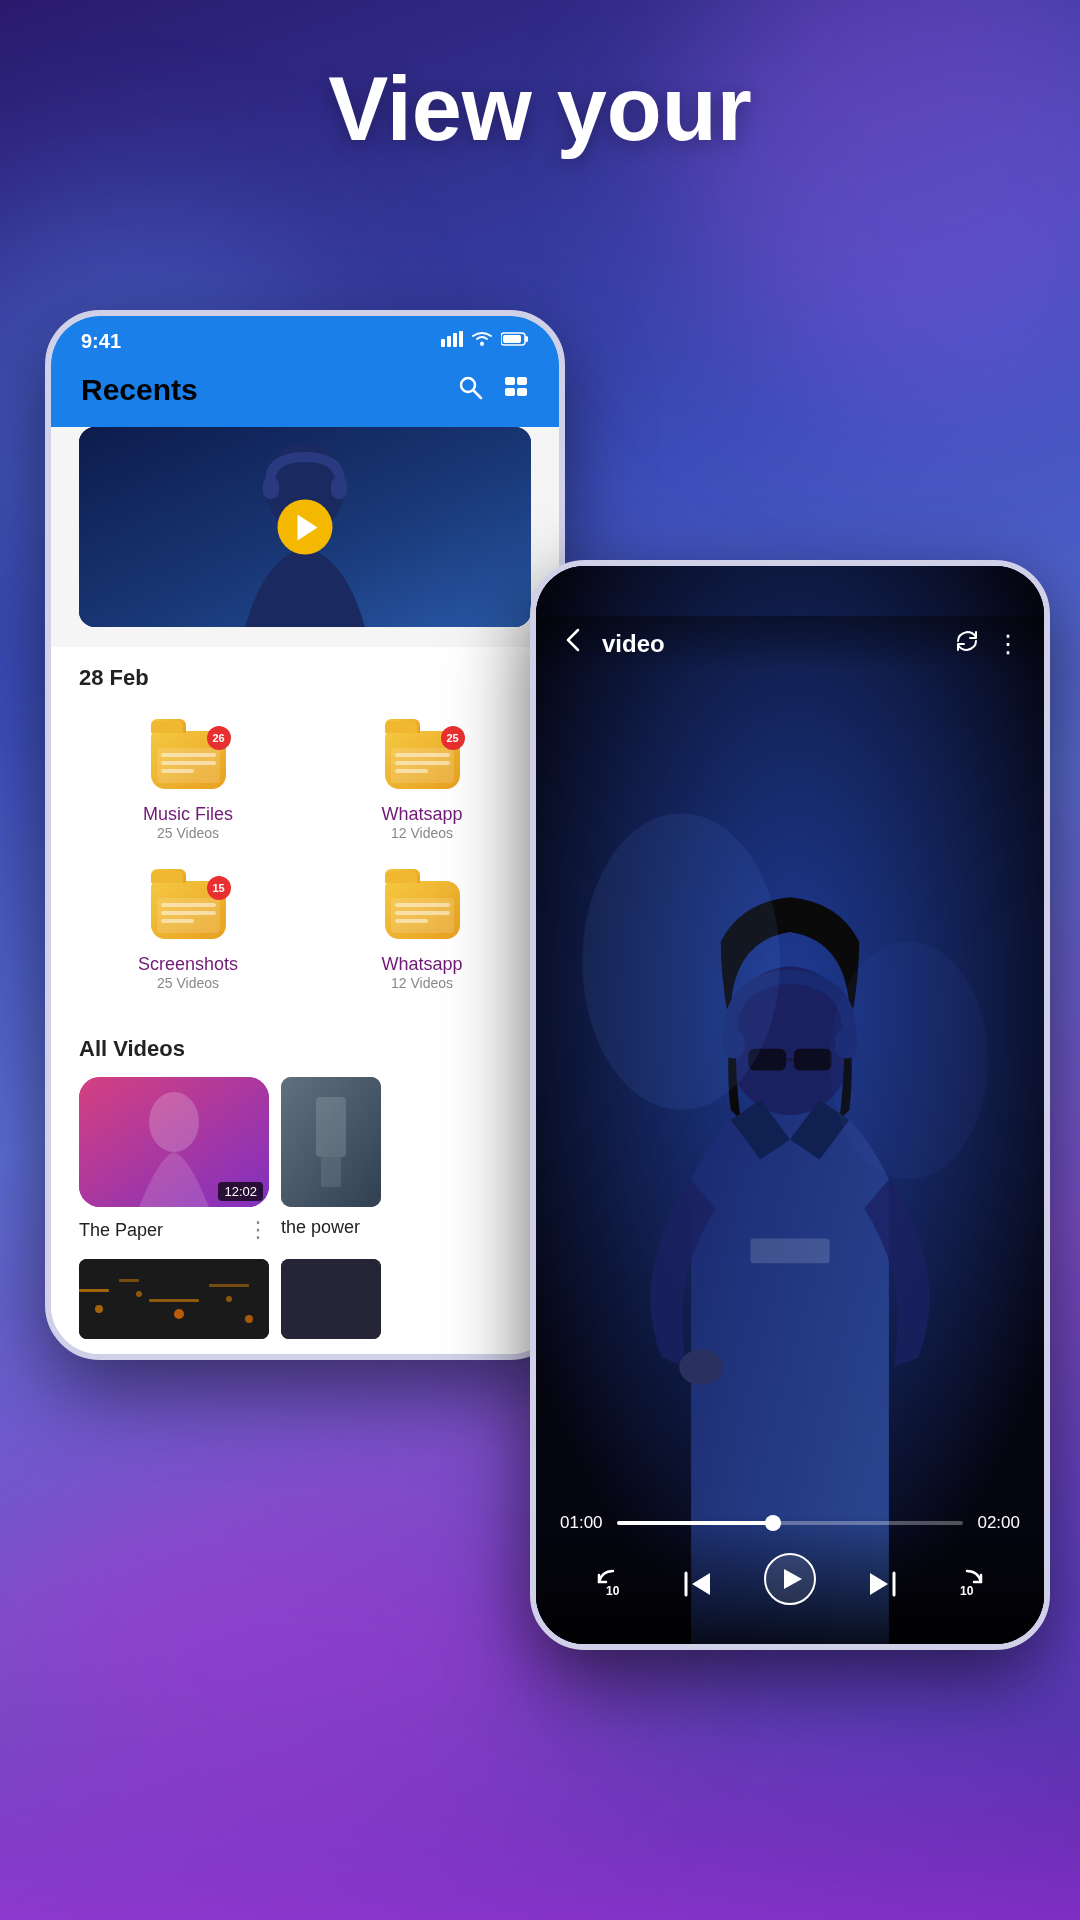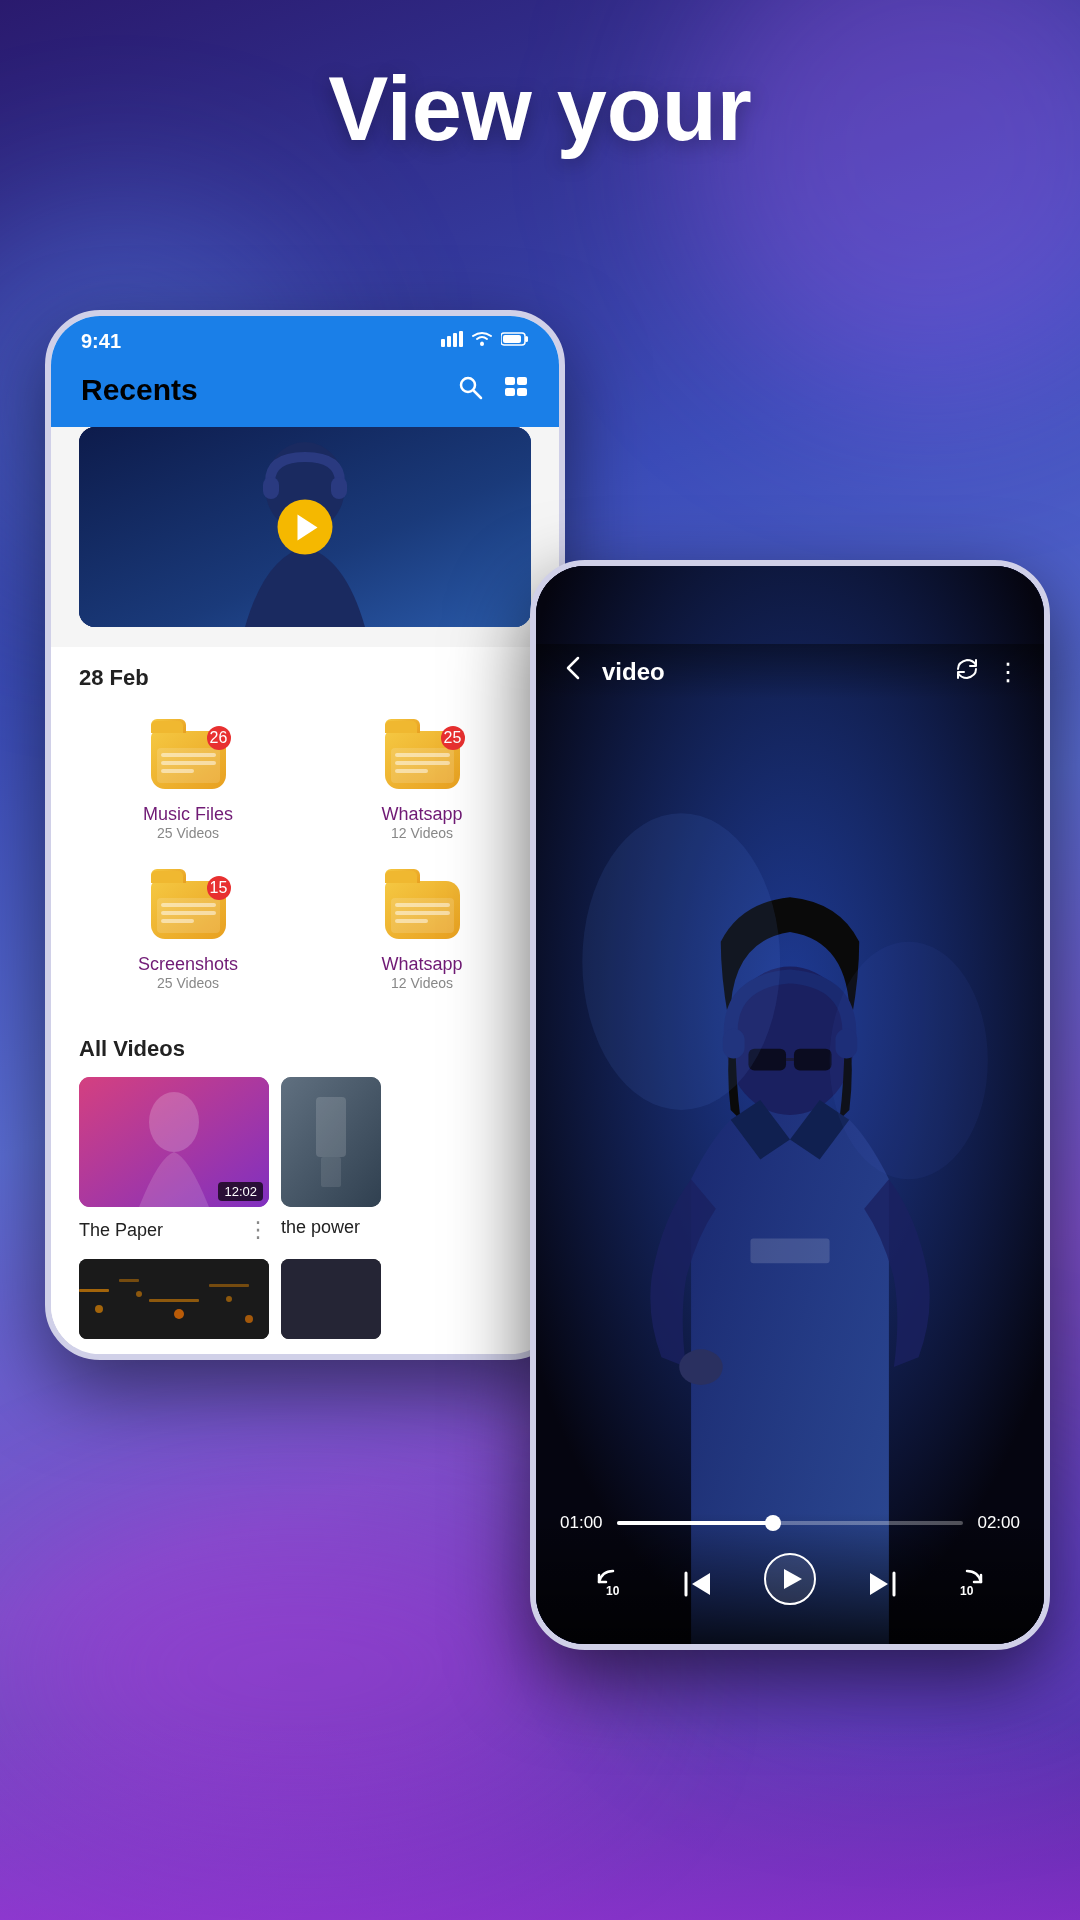--- a/index.html
+++ b/index.html
@@ -242,22 +242,22 @@
     }
     .folder-badge {
       position: absolute;
       top: -5px;
       right: -5px;
       width: 24px;
       height: 24px;
       background: #e83030;
       border-radius: 50%;
       color: white;
-      font-size: 16px;
-      font-weight: 400;
+      font-size: 11px;
+      font-weight: 700;
       display: flex;
       align-items: center;
       justify-content: center;
     }
     .folder-name {
       font-size: 18px;
       font-weight: 500;
       color: #701a75;
       margin-top: 8px;
     }
@@ -274,21 +274,21 @@
     }
     .videos-thumbs-row {
       display: flex;
       gap: 12px;
       padding: 5px 28px 10px;
       background: white;
     }
     .video-small-thumb {
       width: 190px;
       height: 130px;
-      border-radius: 11px;
+      border-radius: 21px;
       overflow: hidden;
       position: relative;
       background: linear-gradient(135deg, #d44080, #8030c0);
       flex-shrink: 0;
     }
     .video-small-thumb-2 {
       width: 100px;
       height: 130px;
       border-radius: 10px;
       overflow: hidden;
@@ -318,21 +318,20 @@
     .phone-right .r-header {
       position: absolute;
       top: 50px;
       left: 0; right: 0;
       padding: 10px 24px;
       display: flex;
       align-items: center;
       justify-content: space-between;
       z-index: 5;
       background: linear-gradient(180deg, rgba(0,0,0,0.4) 0%, transparent 100%);
-      margin-top: 28px;
     }
     .r-header-left {
       display: flex;
       align-items: center;
       gap: 14px;
     }
     .r-back-btn {
       color: white;
       font-size: 26px;
     }

